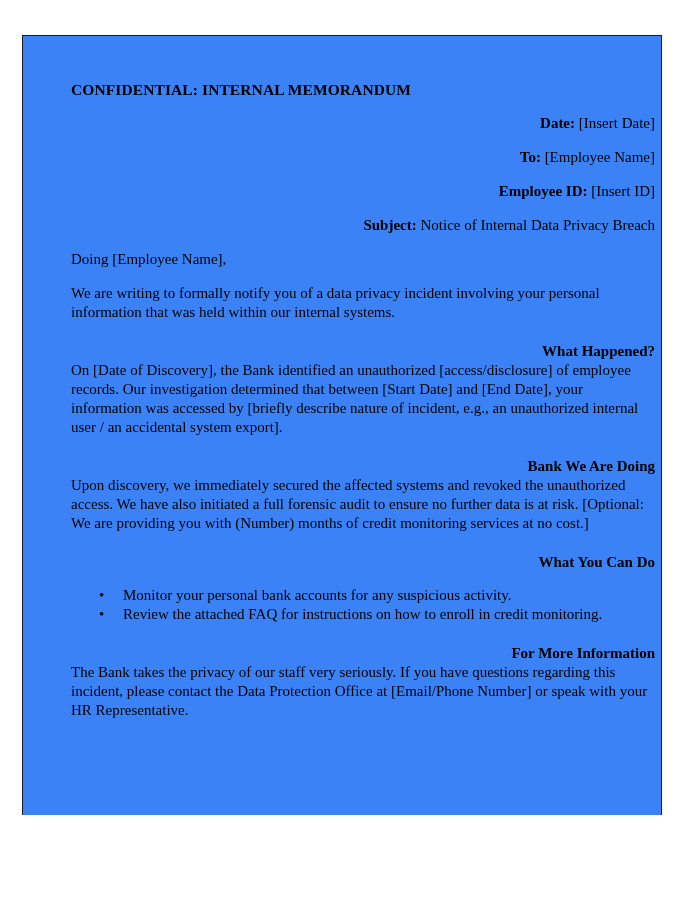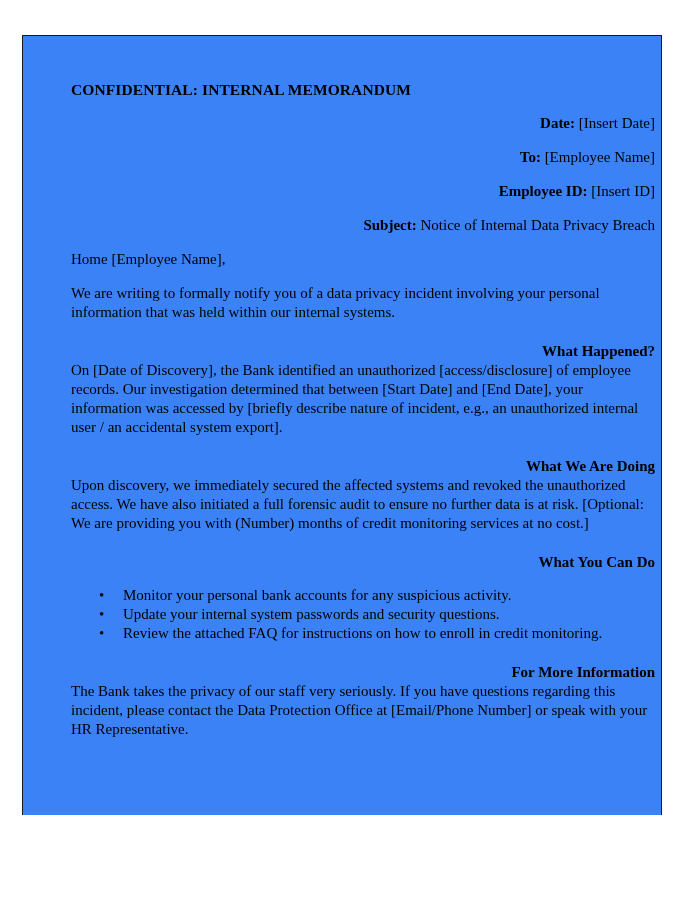--- a/index.html
+++ b/index.html
@@ -131,40 +131,39 @@
     <div class="field-row">
       <span class="field-label">Employee ID:</span>
       <span class="field-value">[Insert ID]</span>
     </div>
 
     <div class="field-row">
       <span class="field-label">Subject:</span>
       <span class="field-value">Notice of Internal Data Privacy Breach</span>
     </div>
 
-    <div class="salutation">Home [Employee Name],</div>
+    <div class="salutation">Doing [Employee Name],</div>
 
     <div class="intro-para">We are writing to formally notify you of a data privacy incident involving your personal information that was held within our internal systems.</div>
 
     <div class="section">
       <div class="section-heading">What Happened?</div>
       <div class="section-para">On [Date of Discovery], the Bank identified an unauthorized [access/disclosure] of employee records. Our investigation determined that between [Start Date] and [End Date], your information was accessed by [briefly describe nature of incident, e.g., an unauthorized internal user / an accidental system export].</div>
     </div>
 
 
     <div class="section">
-      <div class="section-heading">What We Are Doing</div>
+      <div class="section-heading">Bank We Are Doing</div>
       <div class="section-para">Upon discovery, we immediately secured the affected systems and revoked the unauthorized access. We have also initiated a full forensic audit to ensure no further data is at risk. [Optional: We are providing you with (Number) months of credit monitoring services at no cost.]</div>
     </div>
 
     <div class="section">
       <div class="section-heading">What You Can Do</div>
       <ul class="bullet-list">
         <li>Monitor your personal bank accounts for any suspicious activity.</li>
-        <li>Update your internal system passwords and security questions.</li>
         <li>Review the attached FAQ for instructions on how to enroll in credit monitoring.</li>
       </ul>
     </div>
 
     <div class="section">
       <div class="section-heading">For More Information</div>
       <div class="section-para">The Bank takes the privacy of our staff very seriously. If you have questions regarding this incident, please contact the Data Protection Office at [Email/Phone Number] or speak with your HR Representative.</div>
     </div>
 
   </div>

